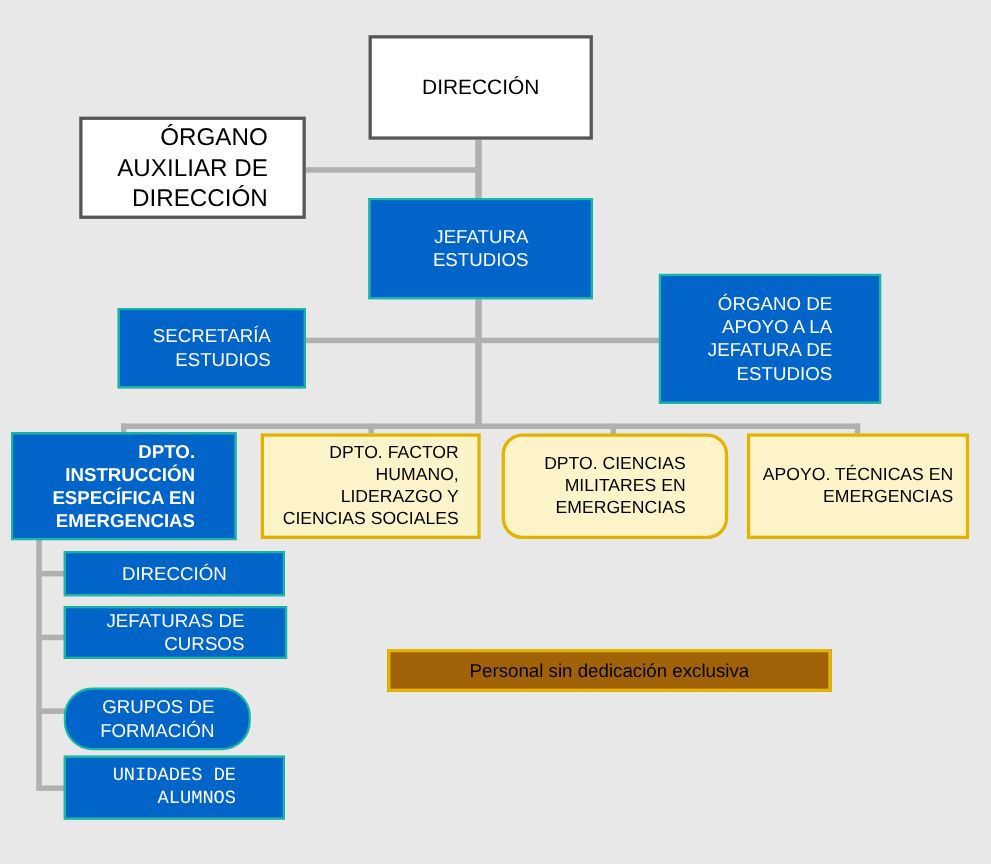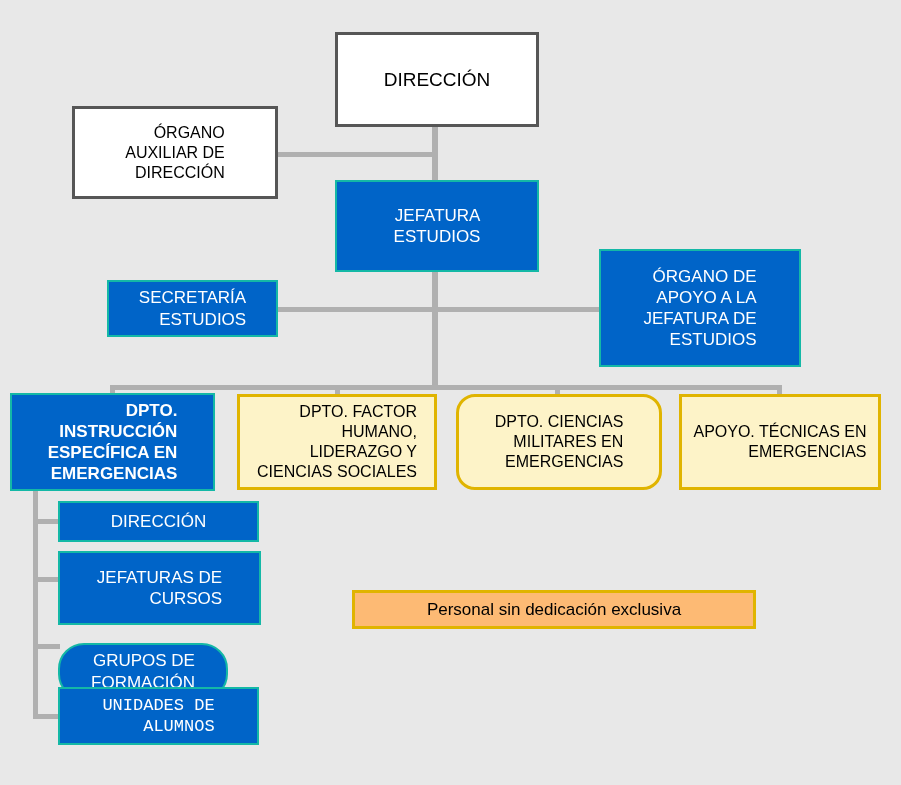--- a/index.html
+++ b/index.html
@@ -41,34 +41,34 @@
     color: #ffffff;
     font-size: 17px;
   }
   .node.yellow {
     background: #fdf3c8;
     border: 3px solid #e0b400;
     color: #000000;
     font-size: 16px;
   }
   .node.small {
-    font-size: 16px;
+    font-size: 22px;
   }
   .connector {
     position: absolute;
     background: #b0b0b0;
     z-index: 1;
   }
   .legend {
     position: absolute;
     box-sizing: border-box;
     display: flex;
     align-items: center;
     justify-content: center;
-    background: #fdba74;
+    background: #a16207;
     border: 3px solid #e0b400;
     color: #000000;
     font-size: 17px;
     z-index: 2;
   }
 </style>
 </head>
 <body>
 
 <div id="org-chart">
@@ -99,21 +99,21 @@
 
   <div class="node white" style="left:335px; top:32px; width:204px; height:95px;">DIRECCIÓN</div>
 
   <div class="node white small" style="left:72px; top:106px; width:206px; height:93px;">ÓRGANO
 AUXILIAR DE
 DIRECCIÓN</div>
 
   <div class="node blue" style="left:335px; top:180px; width:204px; height:92px;">JEFATURA
 ESTUDIOS</div>
 
-  <div class="node blue" style="left:107px; top:280px; width:171px; height:57px;">SECRETARÍA
+  <div class="node blue" style="left:107px; top:280px; width:171px; height:73px;">SECRETARÍA
 ESTUDIOS</div>
 
   <div class="node blue" style="left:599px; top:249px; width:202px; height:118px;">ÓRGANO DE
 APOYO A LA
 JEFATURA DE
 ESTUDIOS</div>
 
   <div class="node blue" style="left:10px; top:393px; width:205px; height:98px;font-weight:bold;">DPTO.
 INSTRUCCIÓN
 ESPECÍFICA EN
@@ -126,24 +126,24 @@
 
   <div class="node yellow" style="left:456px; top:394px; width:206px; height:96px;border-radius:19px;">DPTO. CIENCIAS
 MILITARES EN
 EMERGENCIAS</div>
 
   <div class="node yellow" style="left:679px; top:394px; width:202px; height:96px;">APOYO. TÉCNICAS EN
 EMERGENCIAS</div>
 
   <div class="node blue" style="left:58px; top:501px; width:201px; height:41px;">DIRECCIÓN</div>
 
-  <div class="node blue" style="left:58px; top:551px; width:203px; height:74px;">JEFATURAS DE
+  <div class="node blue" style="left:58px; top:551px; width:203px; height:48px;">JEFATURAS DE
 CURSOS</div>
 
-  <div class="node blue" style="left:58px; top:643px; width:170px; height:57px;border-radius:26px;">GRUPOS DE
+  <div class="node blue" style="left:58px; top:625px; width:170px; height:57px;border-radius:26px;">GRUPOS DE
 FORMACIÓN</div>
 
   <div class="node blue" style="left:58px; top:687px; width:201px; height:58px;font-family:Liberation Mono, monospace;">UNIDADES DE
 ALUMNOS</div>
 
   <div class="legend" style="left:352px; top:590px; width:404px; height:39px;">Personal sin dedicación exclusiva</div>
 
 </div>
 
 </body></html>

